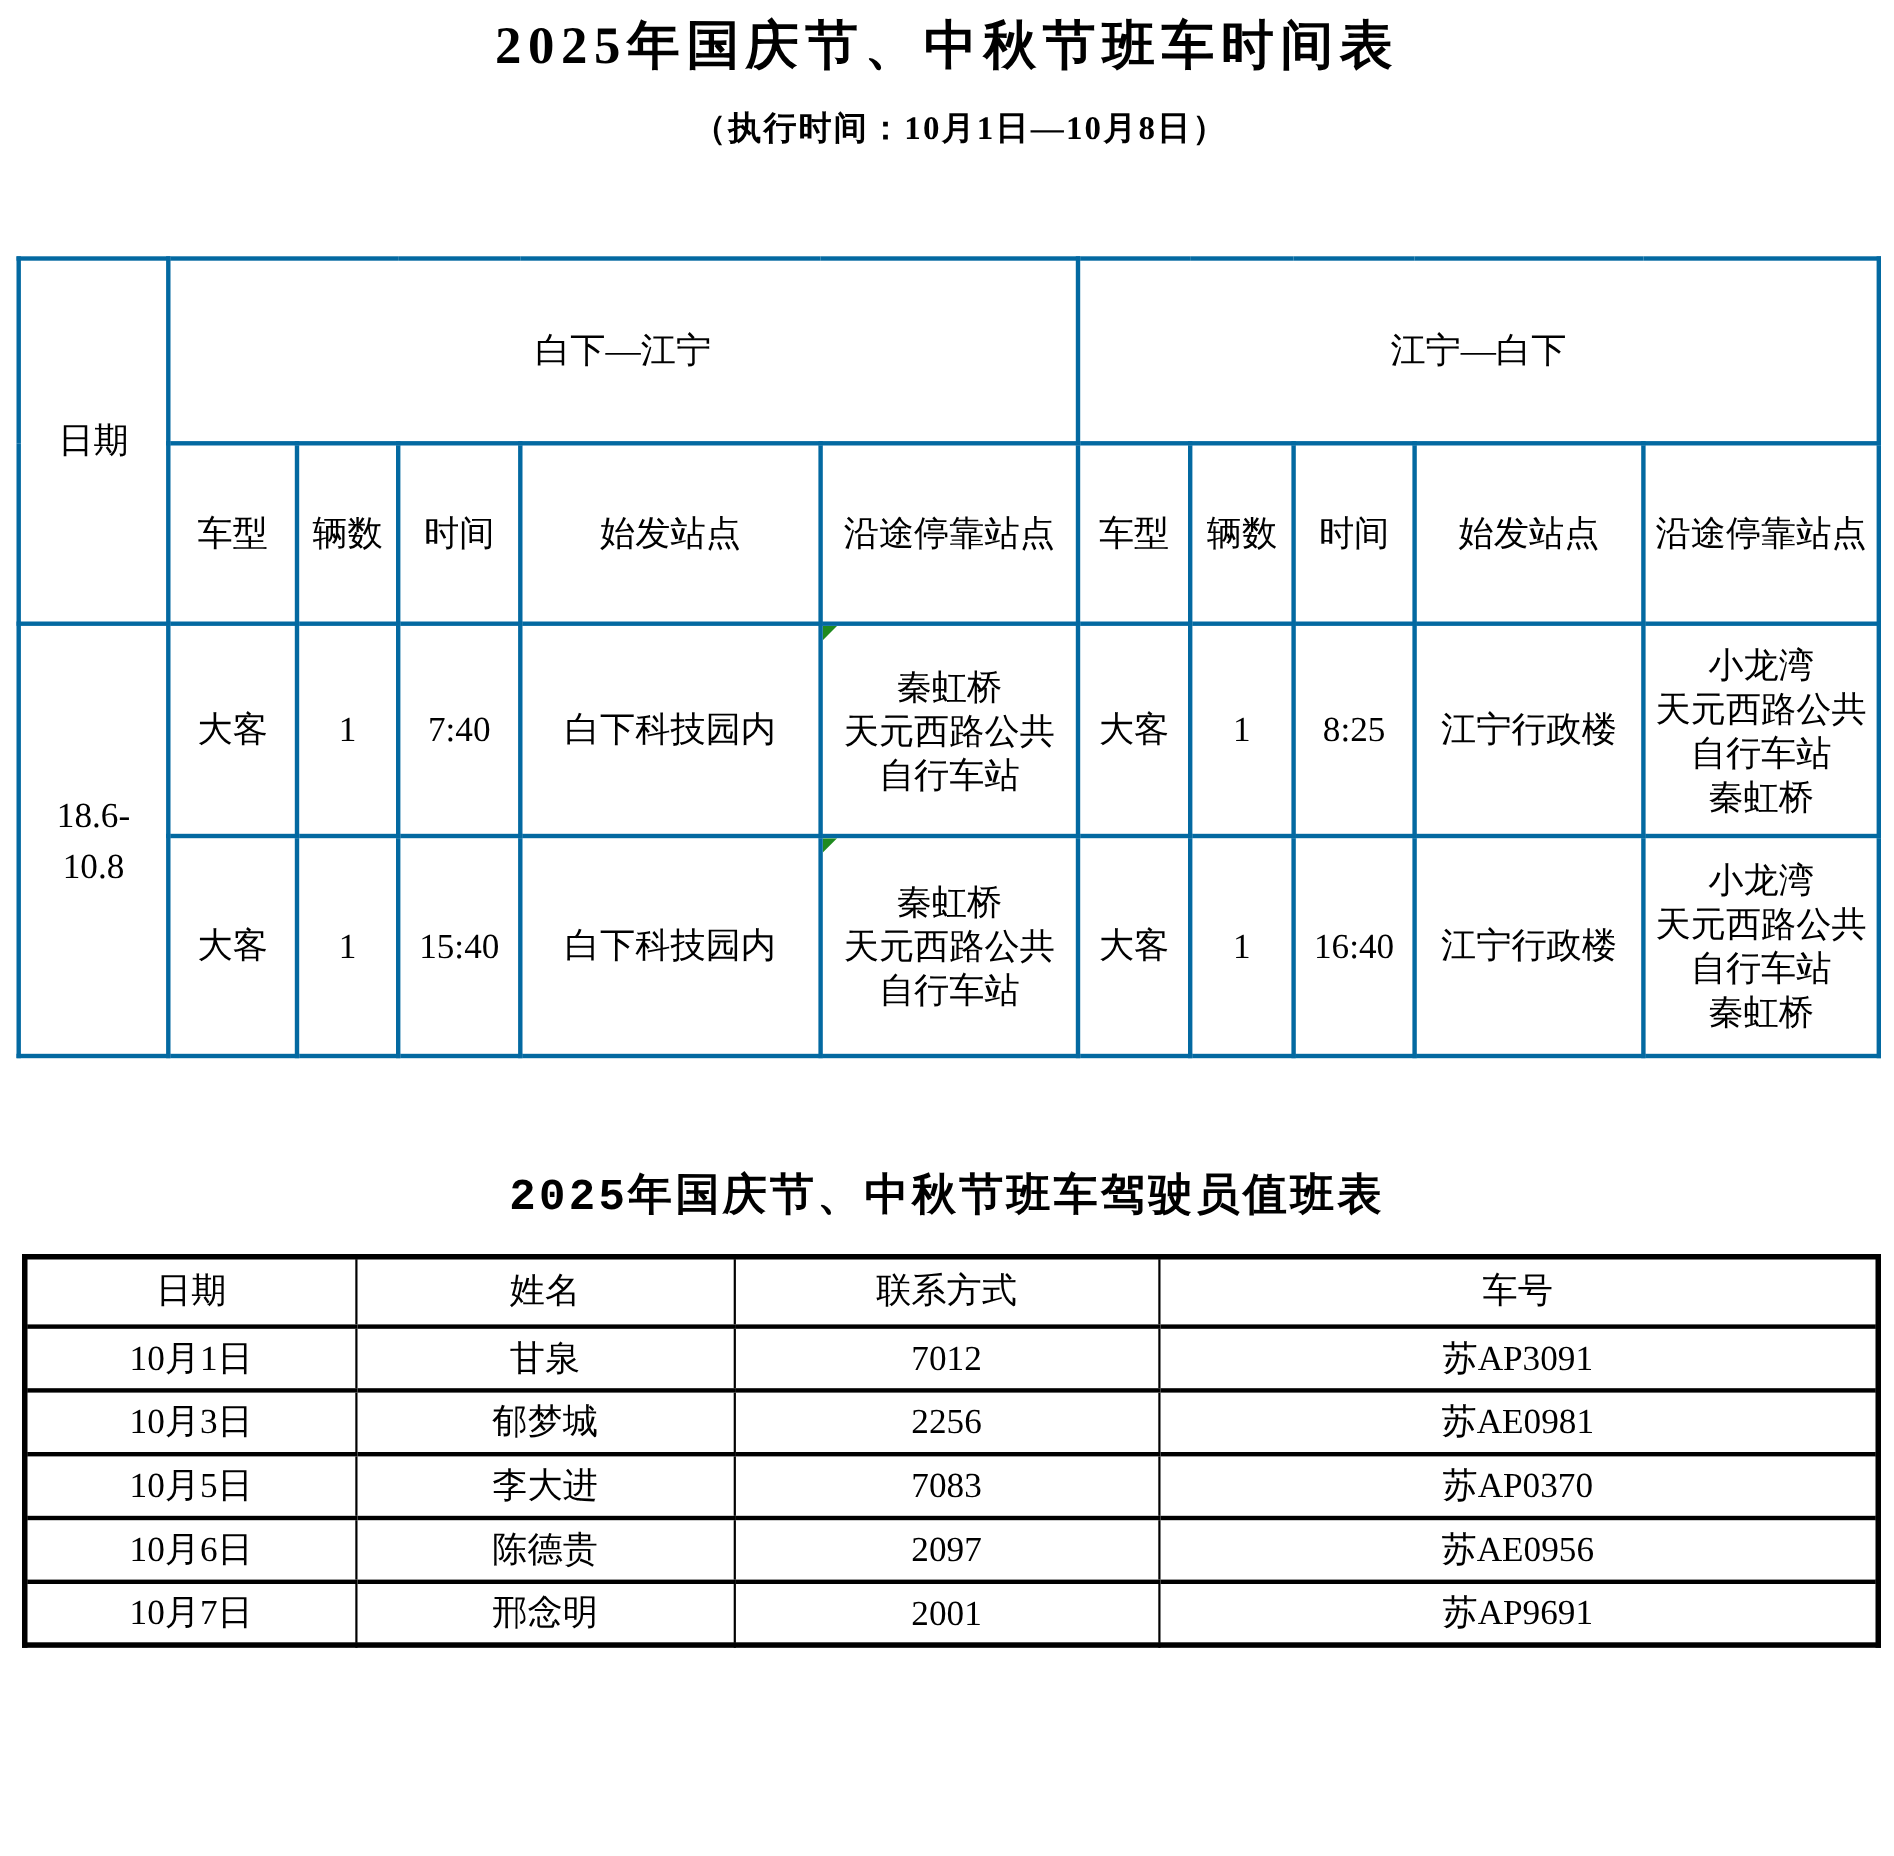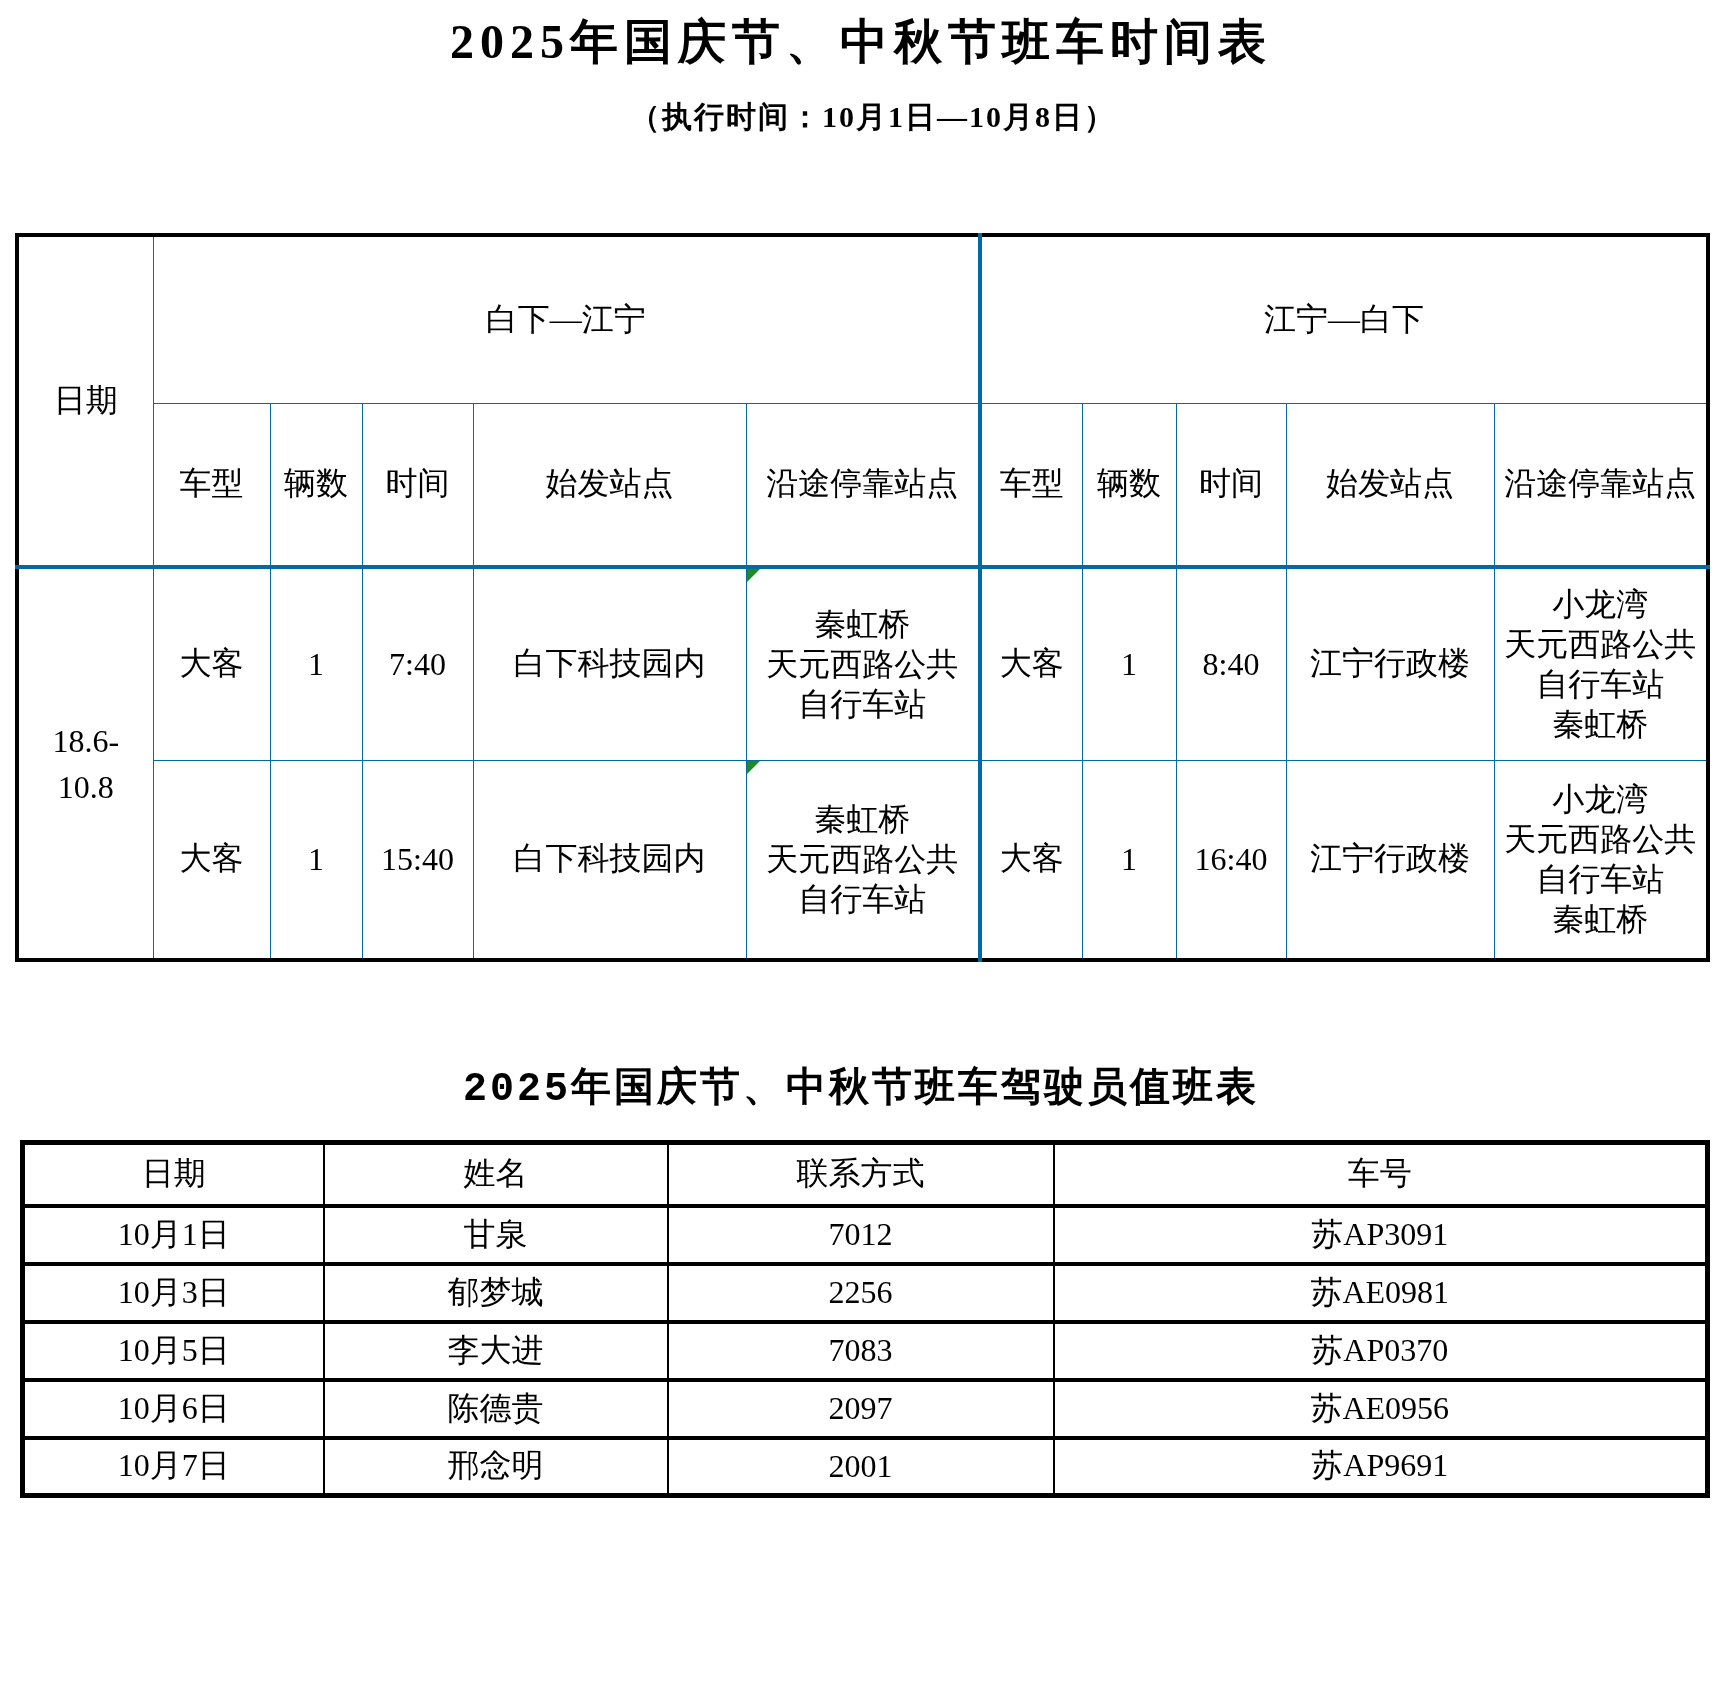--- a/index.html
+++ b/index.html
@@ -13,21 +13,21 @@
   .roster-title { position:absolute; top:1062px; left:0; width:100%; text-align:center;
                   font-size:40px; font-weight:bold; letter-spacing:3px; line-height:56px;font-family:Liberation Mono, monospace; }
 
   table { border-collapse:collapse; table-layout:fixed; }
   th, td { padding:0; text-align:center; vertical-align:middle; font-weight:normal;
            overflow:hidden; }
 
   
   .t1 { position:absolute; top:233px; left:15px; width:1691px;
         border:4px solid #000; font-size:32px; }
-  .t1 th, .t1 td { border:1px solid #0369a1; }
+  .t1 th, .t1 td { border:4px solid #0369a1; }
   .t1 .r1 { height:168px; }
   .t1 .r2 { height:164px; }
   .t1 .r3 { height:193px; }
   .t1 .r4 { height:200px; }
   .br-thick { border-right-width:4px !important; }
   .bb-thick { border-bottom-width:4px !important; }
   .date-cell div { line-height:46px; }
   .stops { position:relative; line-height:40px; }
   .stops .line { line-height:40px; }
   .flag { position:absolute; top:0; left:0; width:0; height:0;
@@ -90,21 +90,21 @@
       <td>7:40</td>
       <td>白下科技园内</td>
       <td class="stops br-thick">
         <span class="flag"></span>
         <div class="line">秦虹桥</div>
         <div class="line">天元西路公共</div>
         <div class="line">自行车站</div>
       </td>
       <td>大客</td>
       <td>1</td>
-      <td>8:40</td>
+      <td>8:25</td>
       <td>江宁行政楼</td>
       <td class="stops">
         <div class="line">小龙湾</div>
         <div class="line">天元西路公共</div>
         <div class="line">自行车站</div>
         <div class="line">秦虹桥</div>
       </td>
     </tr>
     <tr class="r4">
       <td>大客</td>

